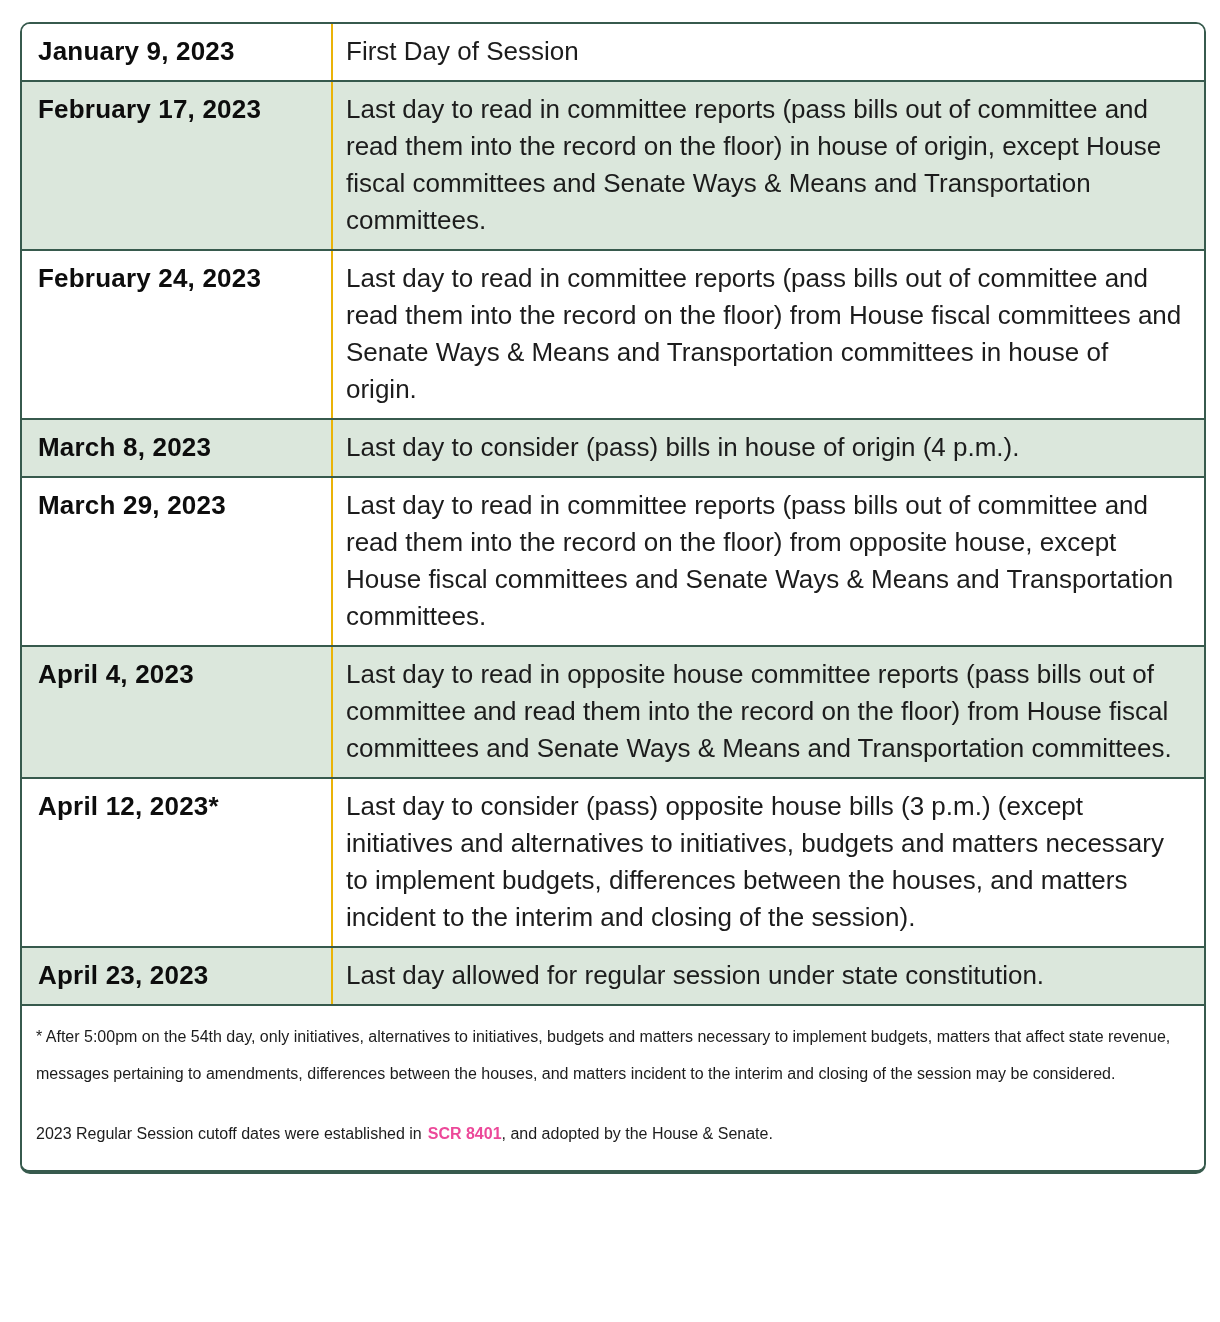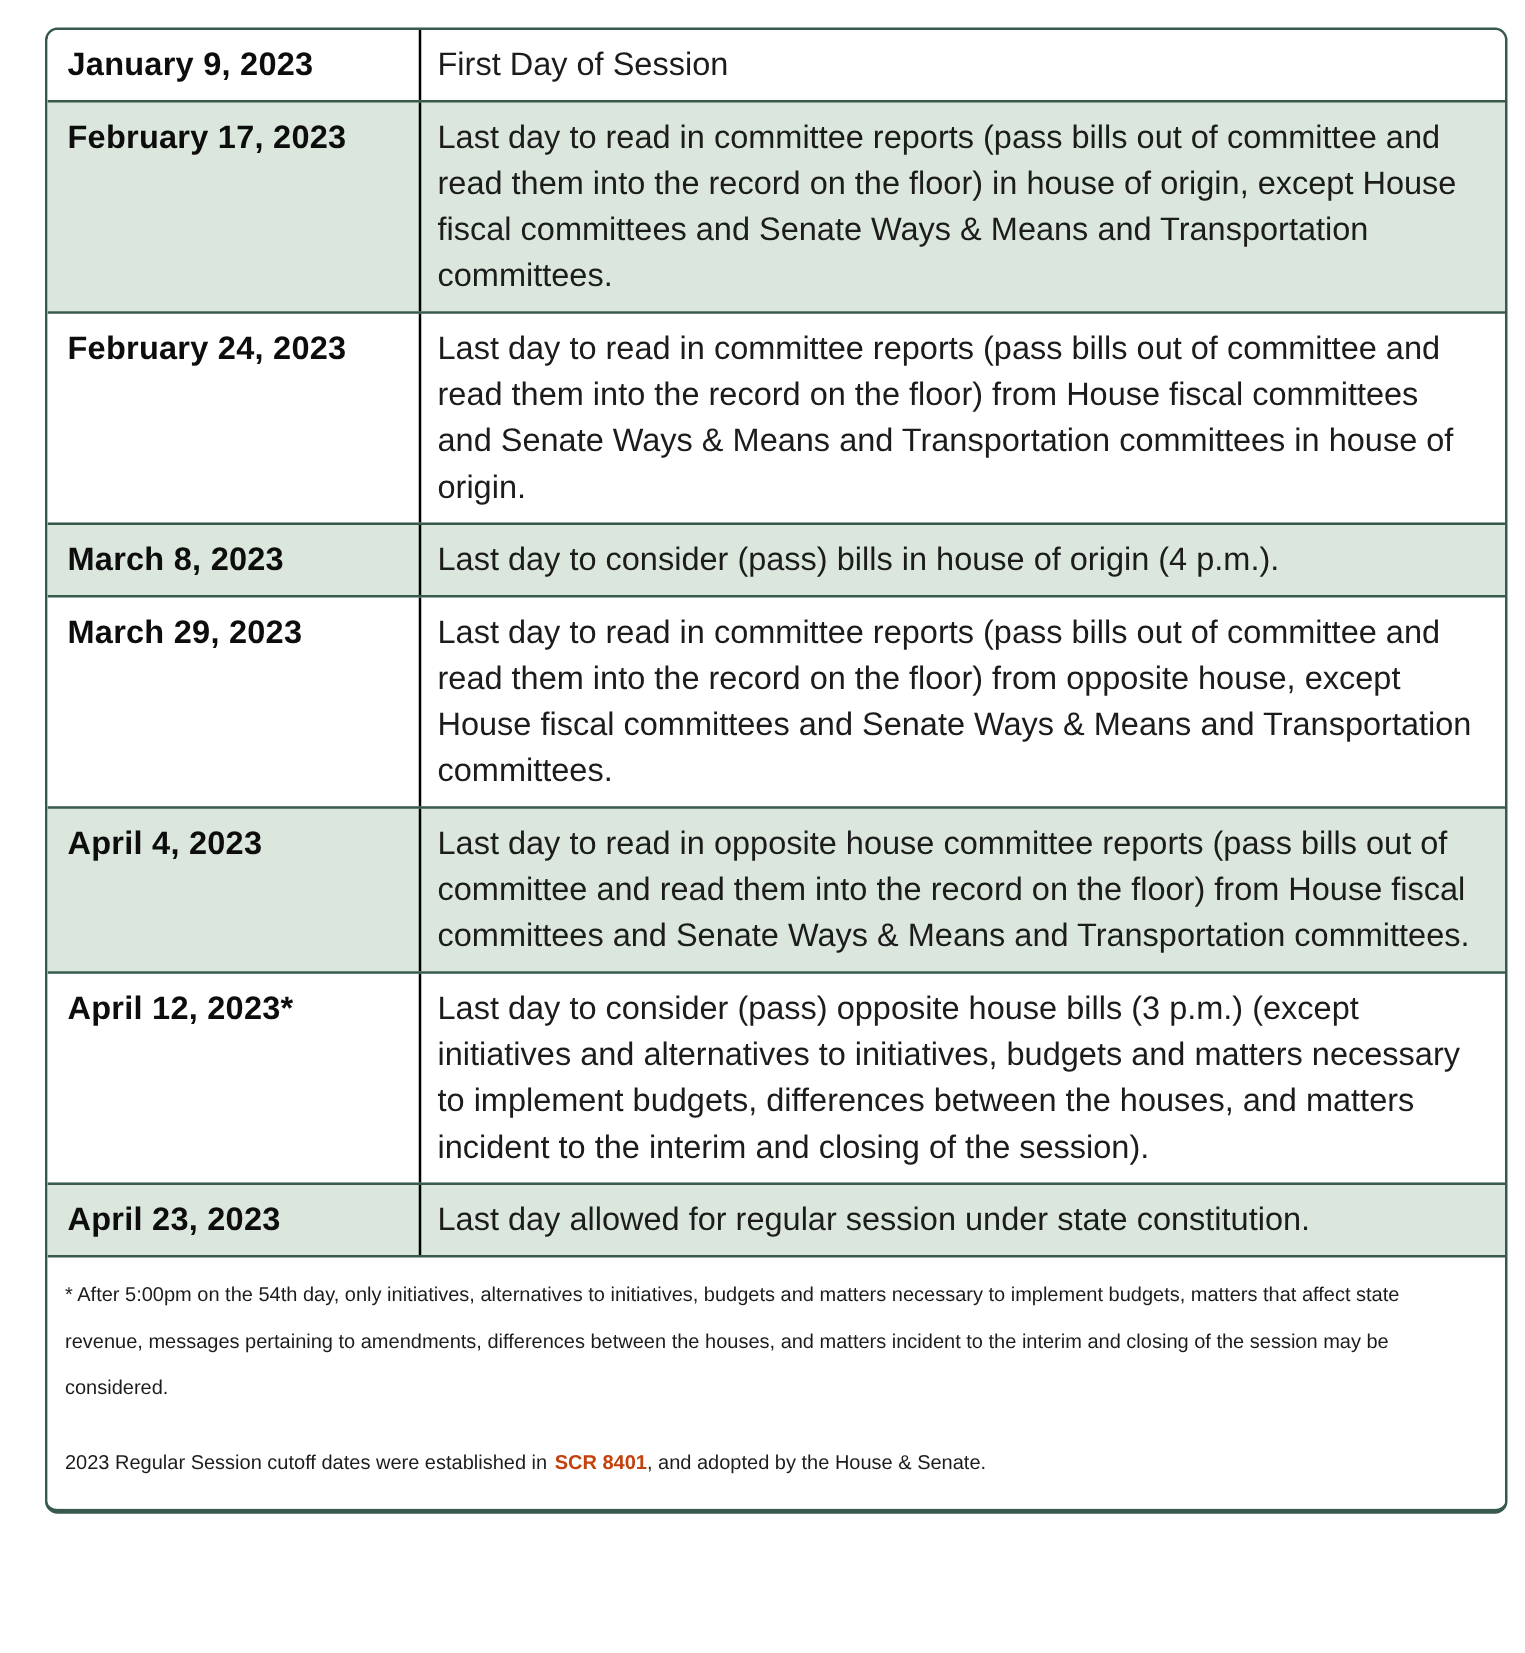--- a/index.html
+++ b/index.html
@@ -6,21 +6,21 @@
     margin: 0;
     padding: 0;
     background: #ffffff;
     width: 1220px;
     font-family: "Liberation Sans", "DejaVu Sans", sans-serif;
   }
   .page {
     width: 1220px;
     height: 1322px;
     box-sizing: border-box;
-    padding: 22px 14px 19px 36px;
+    padding: 22px 14px 19px 20px;
     background: #ffffff;
   }
   .cutoff-table {
     box-sizing: border-box;
     width: 100%;
     border: 2px solid #375a4d;
     border-bottom-width: 4px;
     border-radius: 10px;
     overflow: hidden;
     background: #ffffff;
@@ -38,34 +38,35 @@
     line-height: 37px;
     color: #1c1c1c;
     padding: 9px 16px 10px 16px;
   }
   .cell.date {
     font-weight: bold;
     color: #0d0d0d;
     letter-spacing: 0.2px;
   }
   .cell.desc {
-    border-left: 2px solid #000000;
+    border-left: 2px solid #eab308;
     padding: 9px 22px 10px 13px;
+    margin-left: 12px;
   }
   .footer {
     border-top: 2px solid #375a4d;
     background: #ffffff;
     padding: 12px 20px 18px 14px;
     font-size: 16px;
     line-height: 37px;
     color: #1c1c1c;
   }
   .footer .citation { margin-top: 23px; }
   .footer a.scr-link {
-    color: #c2410c;
+    color: #ec4899;
     font-weight: 600;
     text-decoration: none;
     margin-left: 6px;
     cursor: pointer;
   }
 </style>
 </head>
 <body>
 
 <div class="page">

